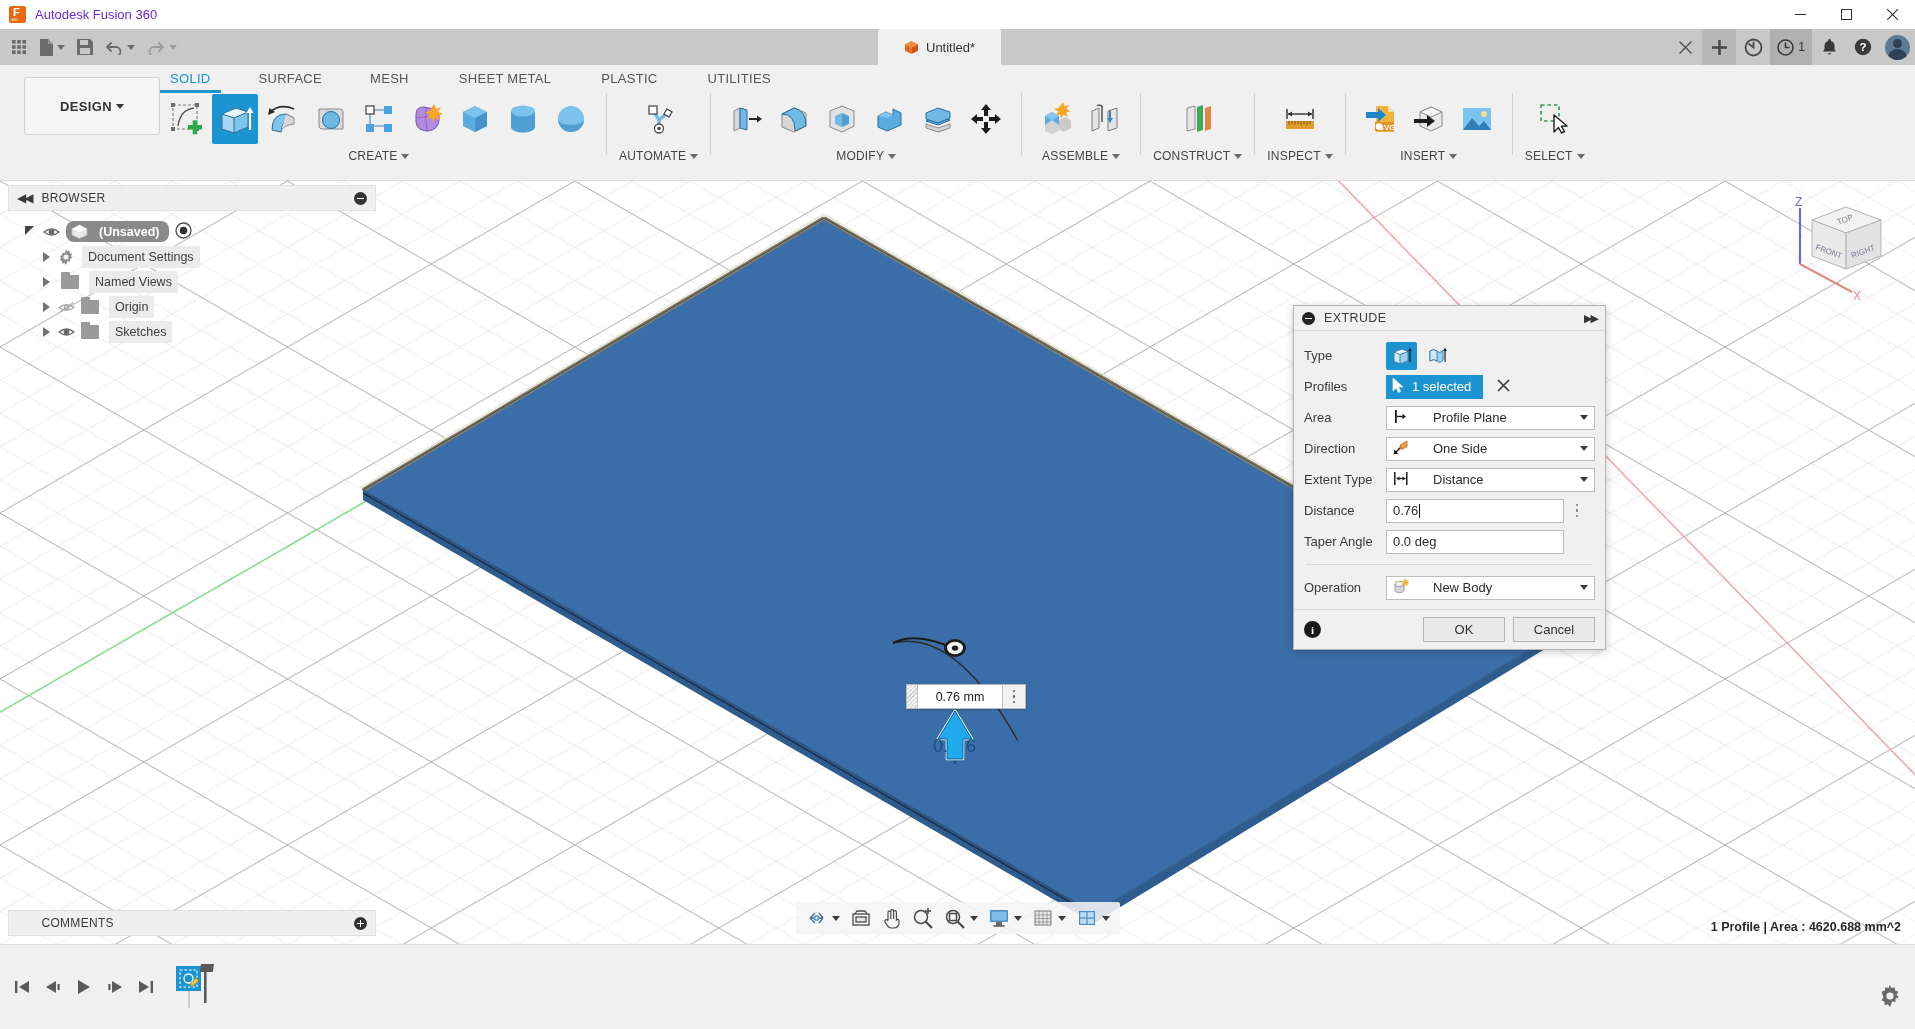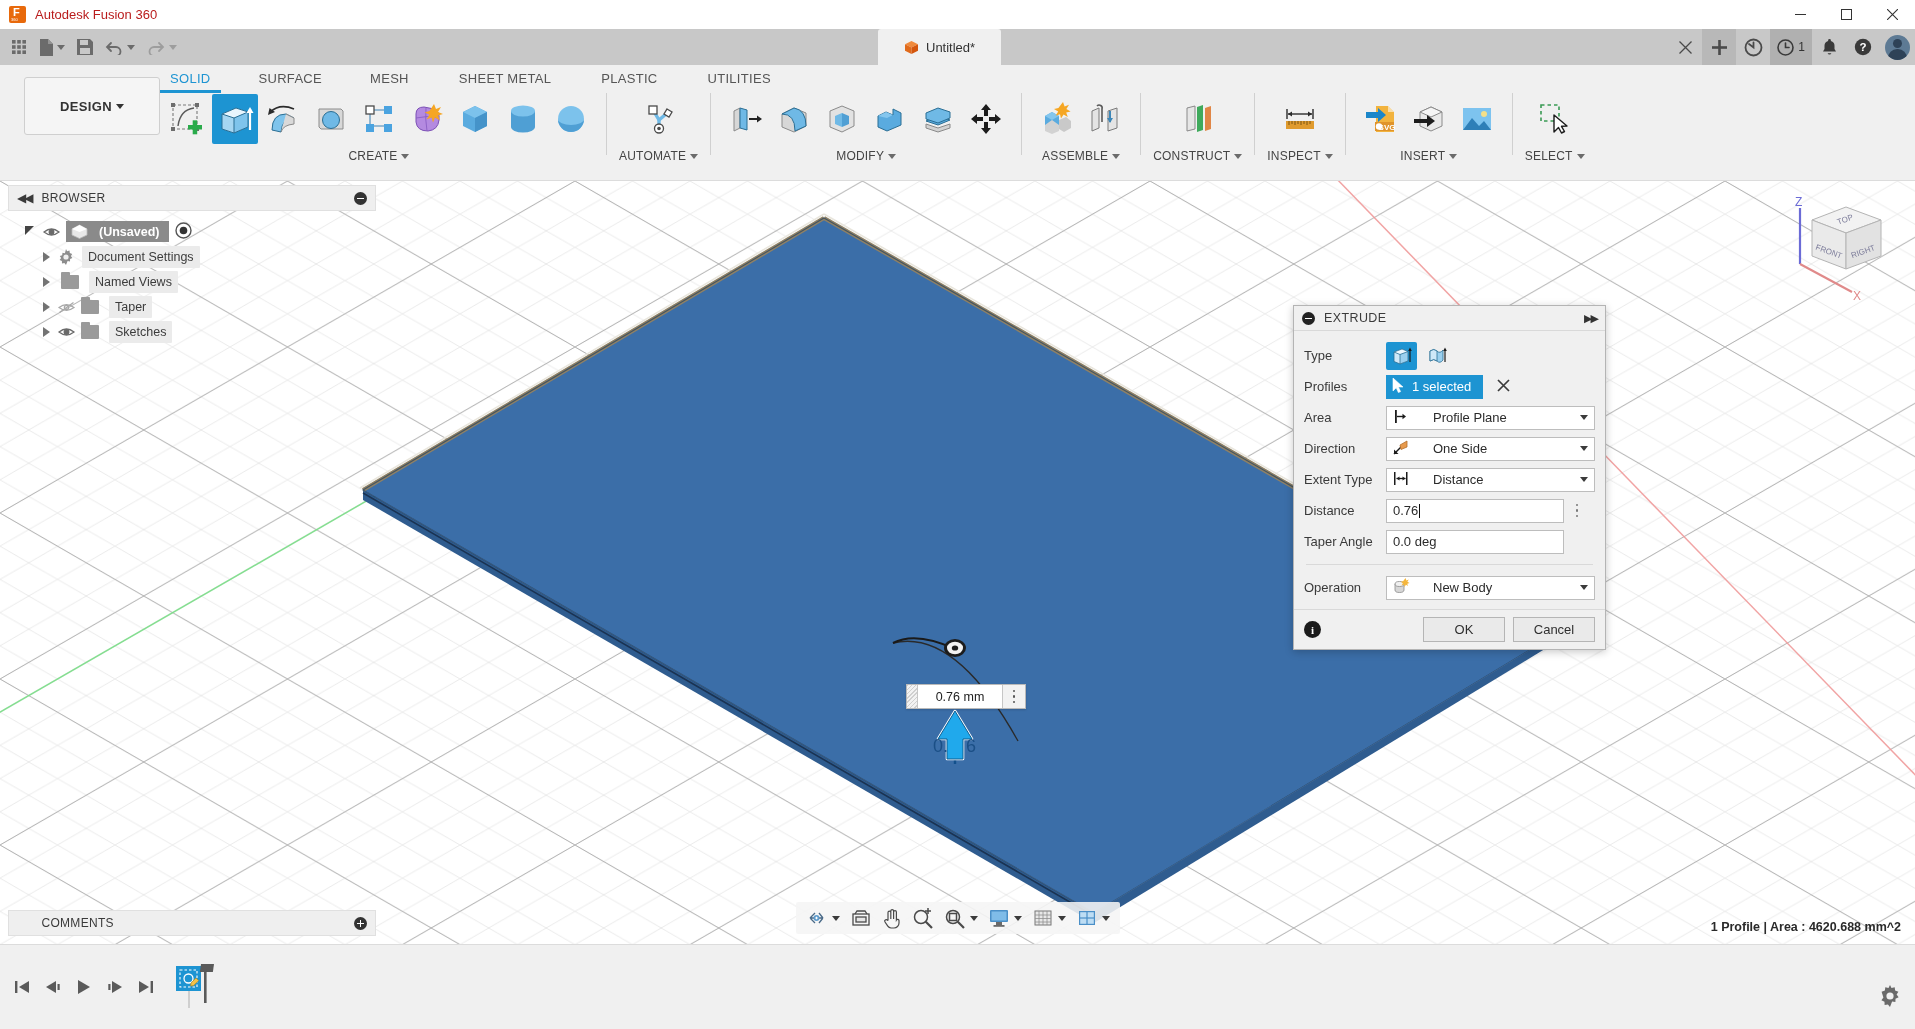--- a/index.html
+++ b/index.html
@@ -20,21 +20,21 @@
     background: #e8690b; border-radius: 2px; position: relative;
   }
   .tb-appicon::before {
     content: "F"; position: absolute; left: 4px; top: 0px;
     font-size: 11px; font-weight: bold; color: #fff; line-height: 12px;
   }
   .tb-appicon::after {
     content: "360"; position: absolute; left: 2px; bottom: 1px;
     font-size: 4px; color: #fff; line-height: 5px;
   }
-  .tb-title { font-size: 13px; color: #b91c1c; }
+  .tb-title { font-size: 13px; color: #6d28d9; }
   .tb-ctrls { margin-left: auto; display: flex; height: 29px; }
   .tb-btn {
     width: 46px; height: 29px; display: flex; align-items: center;
     justify-content: center; color: #333; font-size: 13px;
   }
 
   
   .qatbar {
     position: absolute; top: 29px; left: 0; width: 1915px; height: 36px;
     background: #c8c8c8; display: flex; align-items: center;
@@ -155,21 +155,21 @@
     width: 18px; height: 14px; background: #9a9a9a; border-radius: 1px;
     margin-right: 8px; position: relative;
   }
   .fldr::before {
     content: ""; position: absolute; left: 0; top: -3px; width: 9px;
     height: 4px; background: #9a9a9a; border-radius: 1px 1px 0 0;
   }
   .lbl-chip { background: #ebebeb; padding: 4px 6px; border-radius: 1px;}
   .root-chip {
     background: #8a8a8a; color: #fff; padding: 3px 10px 3px 4px;
-    display: flex; align-items: center; font-size: 12.5px; font-weight: bold;
+    display: flex; align-items: center; font-size: 12.5px; font-weight: bold; border-radius: 8px;
   }
   .gear { width: 16px; height: 16px; margin-right: 8px; }
 
   
   .body-svg { position: absolute; inset: 0; pointer-events: none; }
 
   
   .dim-input {
     position: absolute; left: 906px; top: 503px; height: 25px;
     display: flex; align-items: stretch; background: #f2f2f2;
@@ -840,21 +840,21 @@
         <div class="trow" style="padding-left:34px">
           <span class="disc-tri"></span>
           <span class="eye">
             <svg width="17" height="13" viewBox="0 0 17 13" fill="none" stroke="#a8a8a8" stroke-width="1.2">
                 <path d="M1 6.5 Q8.5 .8 16 6.5 Q8.5 12.2 1 6.5z"></path>
                 <circle cx="8.5" cy="6.5" r="2.2"></circle>
                 <path d="M1.5 11.5 L15.5 1.5" stroke="#a8a8a8" stroke-width="1.2"></path>
               </svg>
           </span>
           <span class="fldr" style="margin-right:10px"></span>
-          <span class="lbl-chip">Taper</span>
+          <span class="lbl-chip">Origin</span>
         </div>
 
         <div class="trow" style="padding-left:34px">
           <span class="disc-tri"></span>
           <span class="eye">
             <svg width="17" height="12" viewBox="0 0 17 12" fill="none" stroke="#6a6a6a" stroke-width="1.3">
                 <path d="M1 6 Q8.5 0 16 6 Q8.5 12 1 6z"></path>
                 <circle cx="8.5" cy="6" r="2.3" fill="#6a6a6a"></circle>
               </svg>
           </span>

